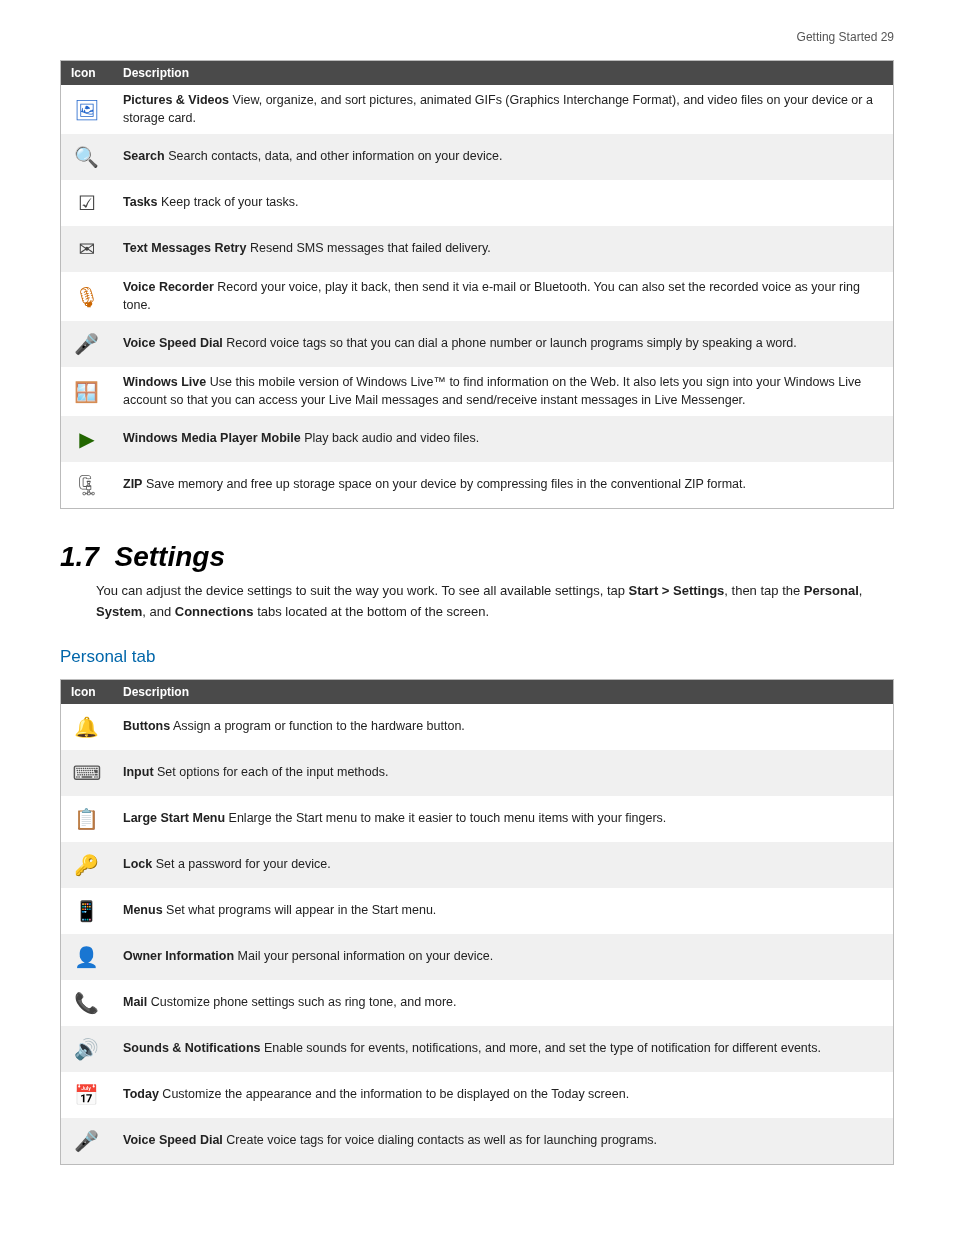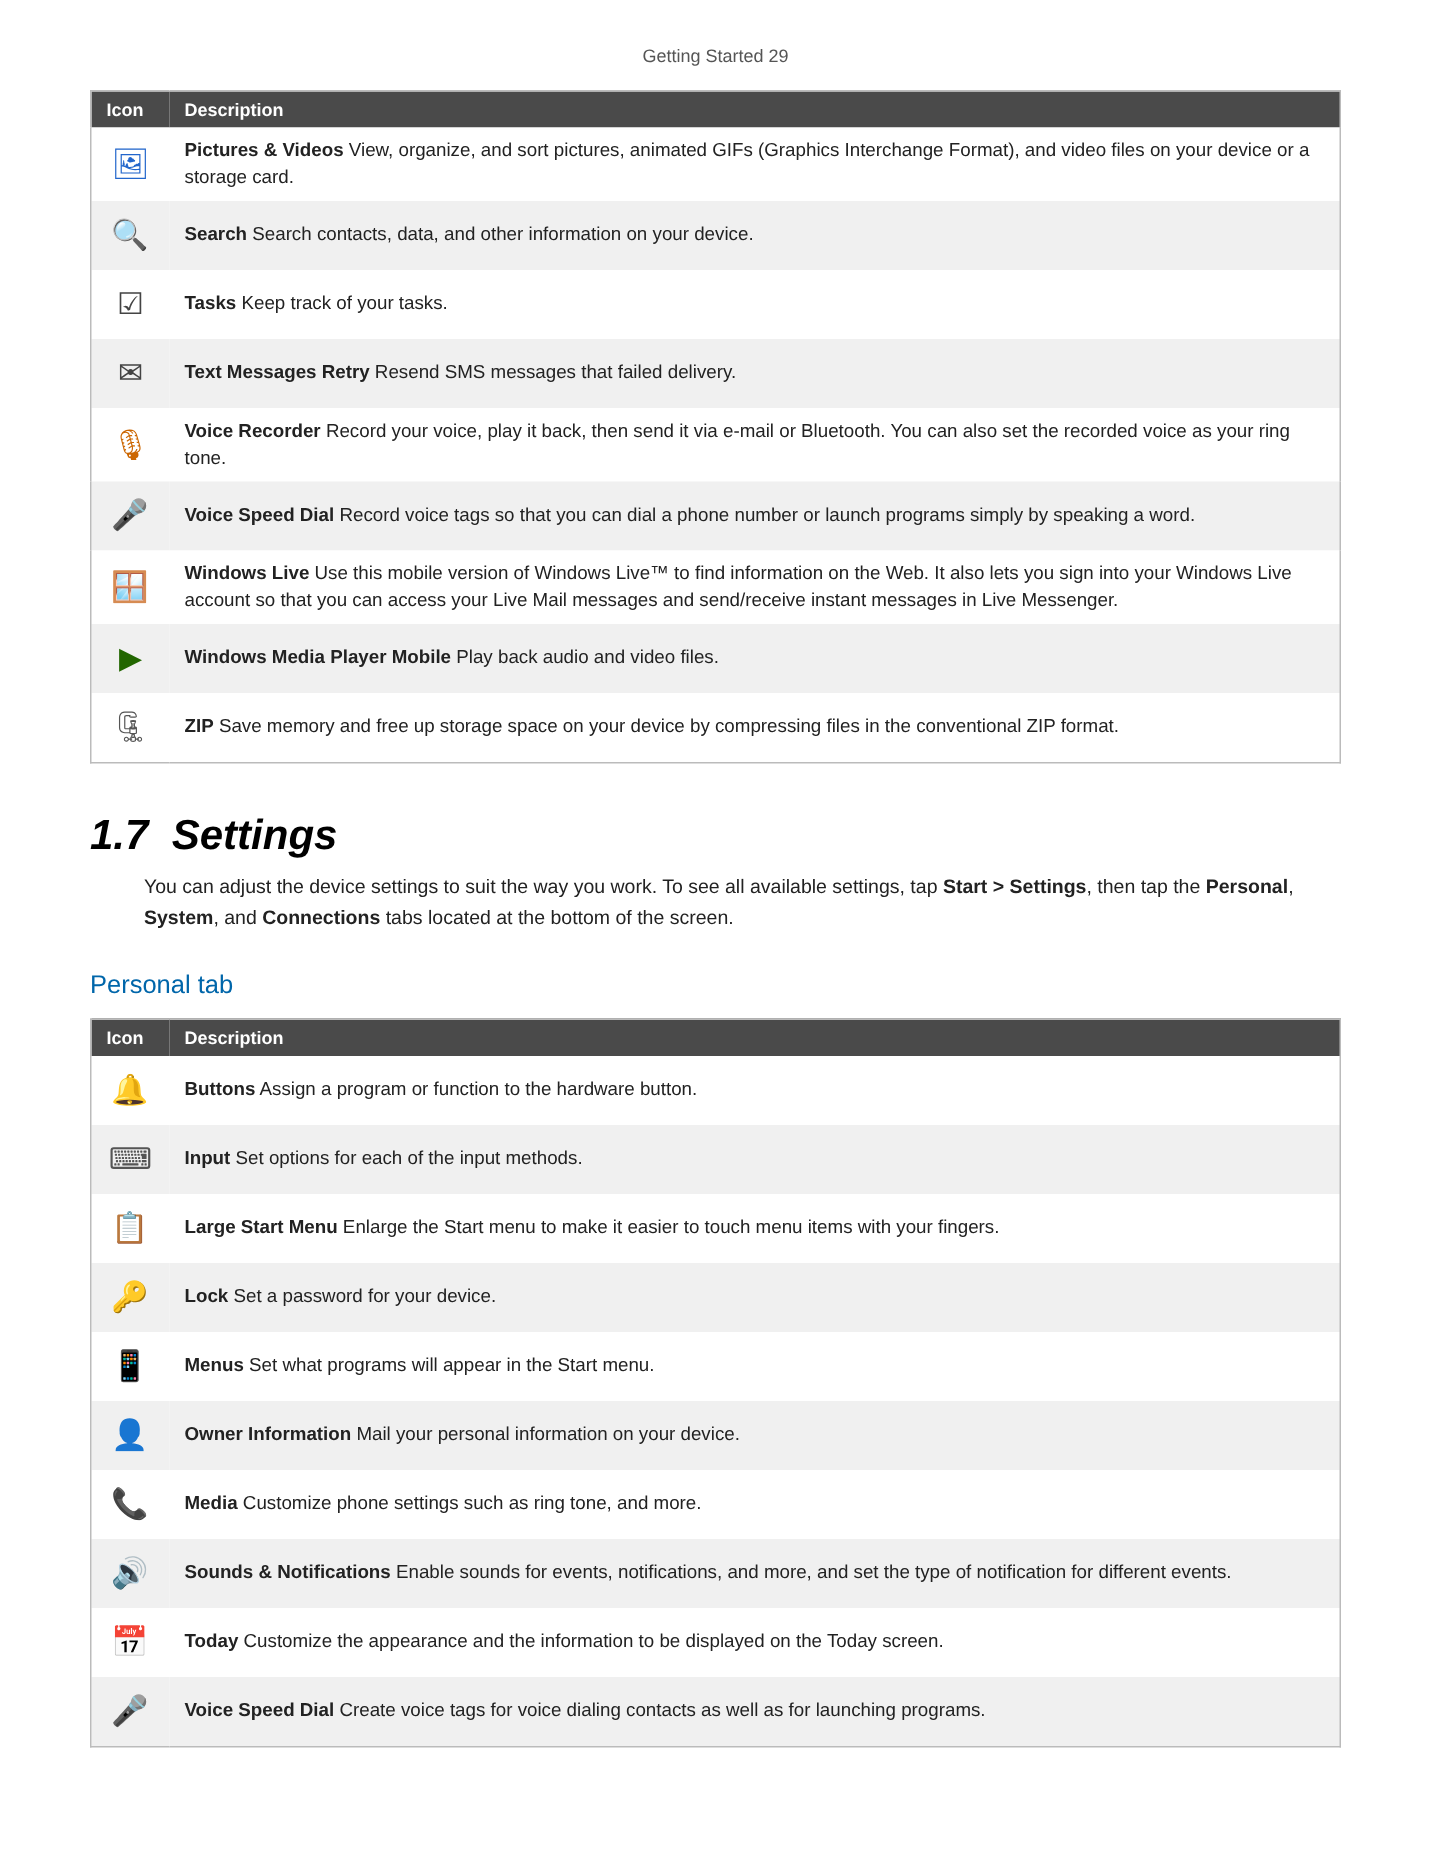--- a/index.html
+++ b/index.html
@@ -7,21 +7,21 @@
       font-family: Arial, Helvetica, sans-serif;
       font-size: 13px;
       background: #fff;
       color: #222;
       width: 954px;
       min-height: 1235px;
       padding: 30px 60px 40px 60px;
     }
 
     .page-header {
-      text-align: center;
+      text-align: right;
       font-size: 12px;
       color: #555;
       margin-bottom: 16px;
     }
 
     
     .info-table {
       width: 100%;
       border-collapse: collapse;
       margin-bottom: 32px;
@@ -248,21 +248,21 @@
     </td>
     <td>
       <strong>Owner Information</strong><span> Mail your personal information on your device.</span>
     </td>
   </tr>
         <tr>
     <td class="icon-cell">
       <span class="icon-img" style="color:#336600">📞</span>
     </td>
     <td>
-      <strong>Media</strong><span> Customize phone settings such as ring tone, and more.</span>
+      <strong>Mail</strong><span> Customize phone settings such as ring tone, and more.</span>
     </td>
   </tr>
         <tr>
     <td class="icon-cell">
       <span class="icon-img" style="color:#666">🔊</span>
     </td>
     <td>
       <strong>Sounds &amp; Notifications</strong><span> Enable sounds for events, notifications, and more, and set the type of notification for different events.</span>
     </td>
   </tr>

